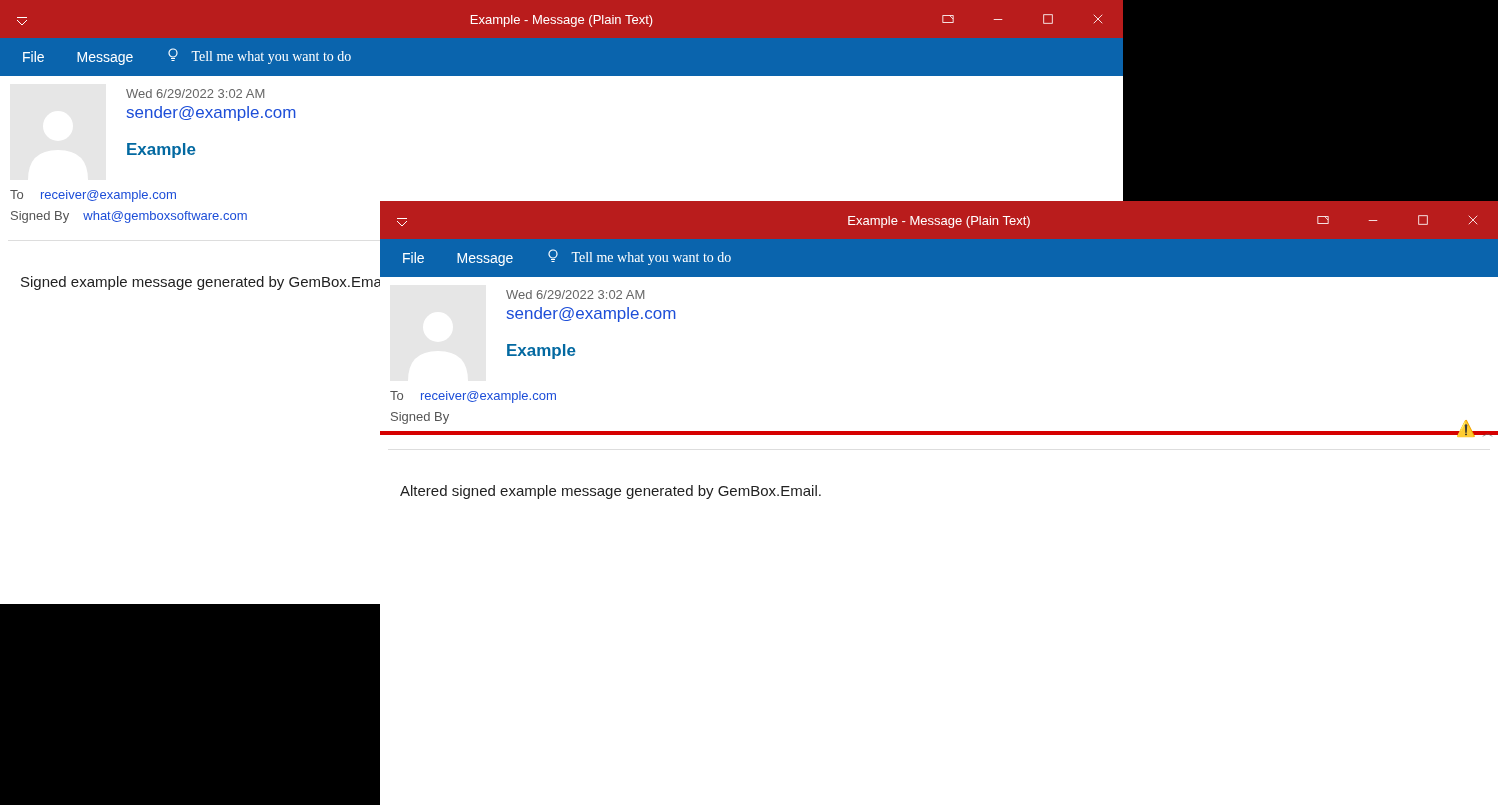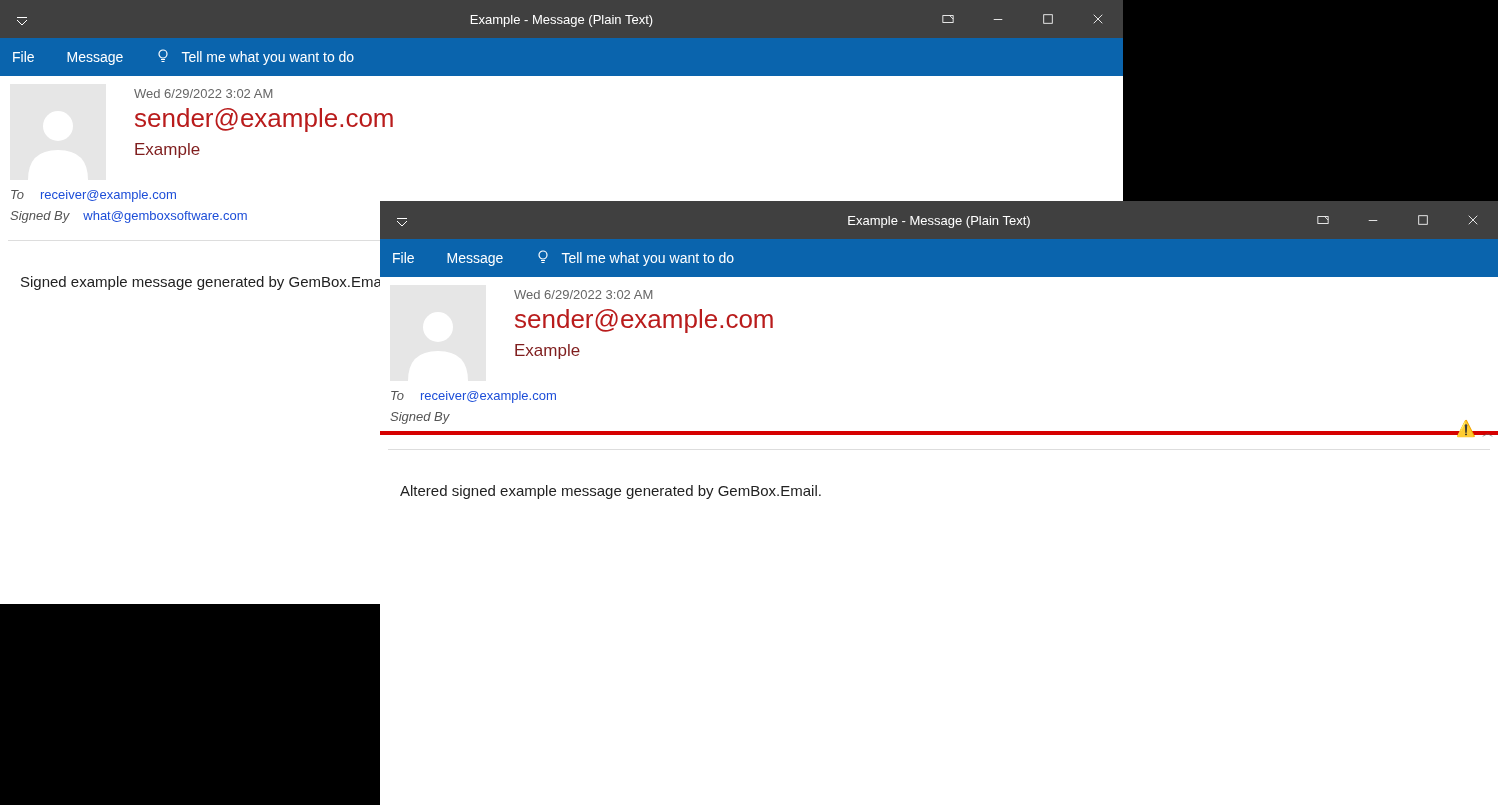--- a/index.html
+++ b/index.html
@@ -14,21 +14,21 @@
     .window {
       position: absolute;
       background: #fff;
       display: flex;
       flex-direction: column;
       box-shadow: 0 0 0 0 rgba(0,0,0,0);
     }
     .win1 { left: 0; top: 0; width: 1123px; height: 604px; }
     .win2 { left: 380px; top: 201px; width: 1118px; height: 604px; }
     .titlebar {
-      background: #404040;
+      background: #b91c1c;
       height: 38px;
       display: flex;
       align-items: center;
       color: #fff;
       font-size: 13px;
       position: relative;
     }
     .qat {
       width: 44px;
       display: flex;
@@ -63,85 +63,86 @@
       justify-content: center;
       color: #fff;
       cursor: pointer;
     }
     .win-btn svg { width: 12px; height: 12px; }
     .ribbon {
       background: #0a64ad;
       height: 38px;
       display: flex;
       align-items: center;
-      padding-left: 12px;
+      padding-left: 22px;
       gap: 32px;
       color: #fff;
       font-size: 14px;
     }
     .ribbon-item { cursor: pointer; }
     .tellme {
       display: flex;
       align-items: center;
       gap: 10px;
+      font-family: Liberation Serif, serif;
     }
     .bulb-icon svg { width: 16px; height: 16px; }
     .content {
       flex: 1;
       background: #fff;
       overflow: hidden;
       display: flex;
       flex-direction: column;
     }
     .header-row {
       display: flex;
       padding: 8px 10px 0 10px;
-      gap: 28px;
+      gap: 20px;
     }
     .avatar {
       width: 96px;
       height: 96px;
       background: #e6e6e6;
       display: flex;
       align-items: flex-end;
       justify-content: center;
       flex-shrink: 0;
     }
     .avatar svg { width: 80px; height: 80px; }
     .header-info {
       flex: 1;
       padding-top: 2px;
     }
     .datetime {
       font-size: 13px;
       color: #666;
     }
     .sender {
-      font-size: 26px;
-      color: #b91c1c;
+      font-size: 17px;
+      color: #1d4ed8;
       font-weight: 400;
       margin-top: 2px;
     }
     .subject {
       font-size: 17px;
-      font-weight: 400;
-      color: #7f1d1d;
-      margin-top: 6px;
+      font-weight: 700;
+      color: #0369a1;
+      margin-top: 17px;
     }
     .meta-rows {
       padding: 4px 10px 0 10px;
       font-size: 13px;
       color: #555;
     }
     .meta-row {
       display: flex;
       gap: 14px;
       padding: 3px 0;
     }
-    .meta-label { color: #555; min-width: 56px; font-style: italic; }
+    .meta-label { color: #555; min-width: 56px; }
     .meta-value { color: #1d4ed8; }
     .signature-warning {
       border-top: 2px solid #d60000;
       border-bottom: 2px solid #d60000;
       margin-top: 4px;
       position: relative;
       height: 2px;
     }
     .sig-icon {
       position: absolute;

